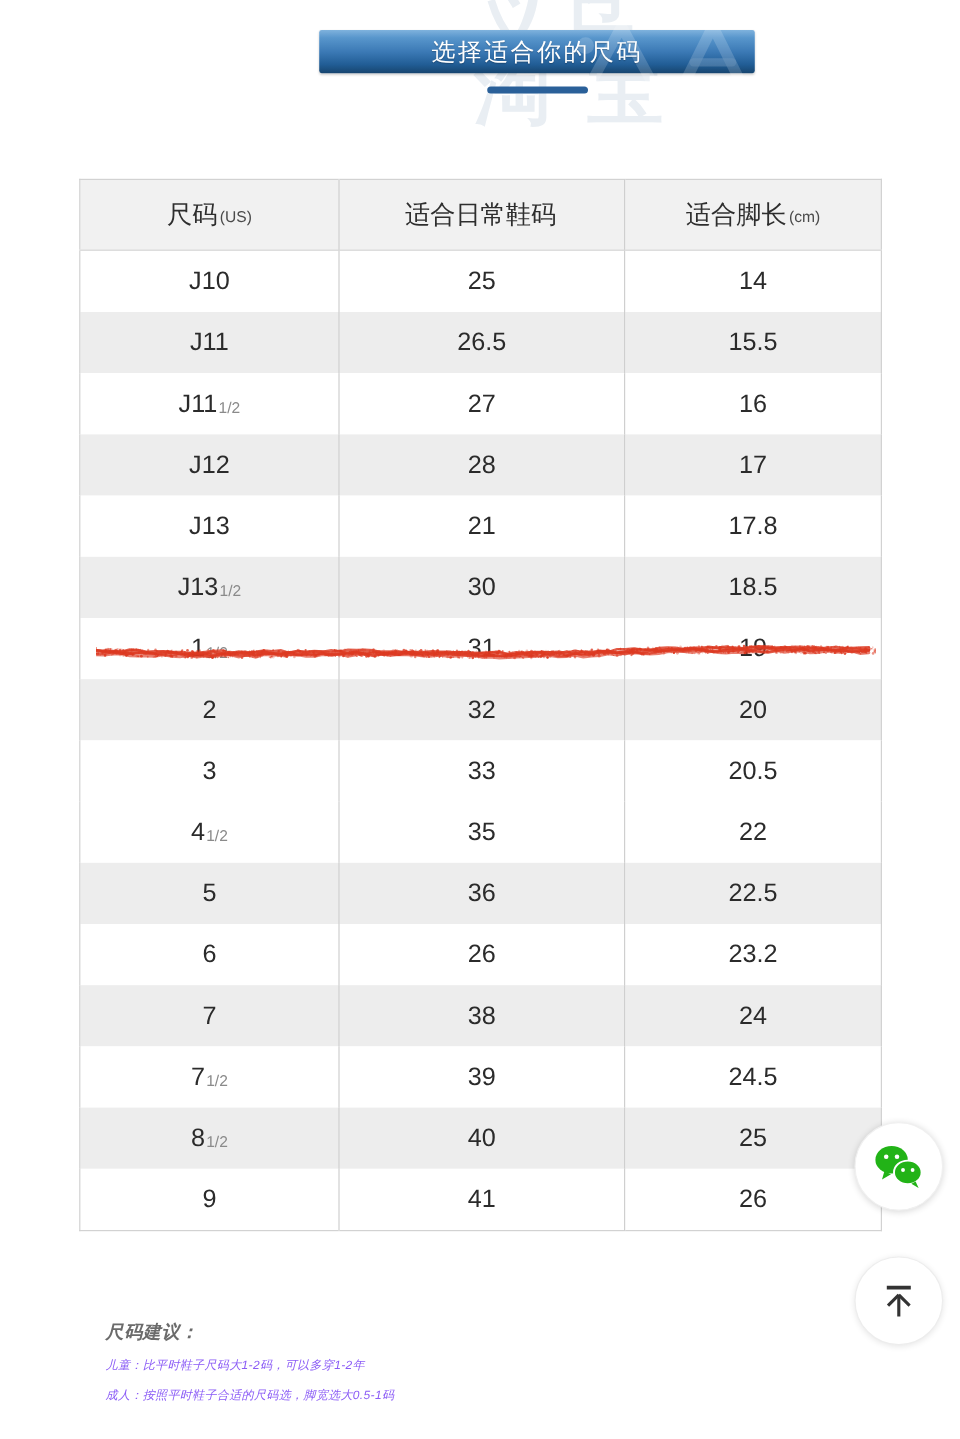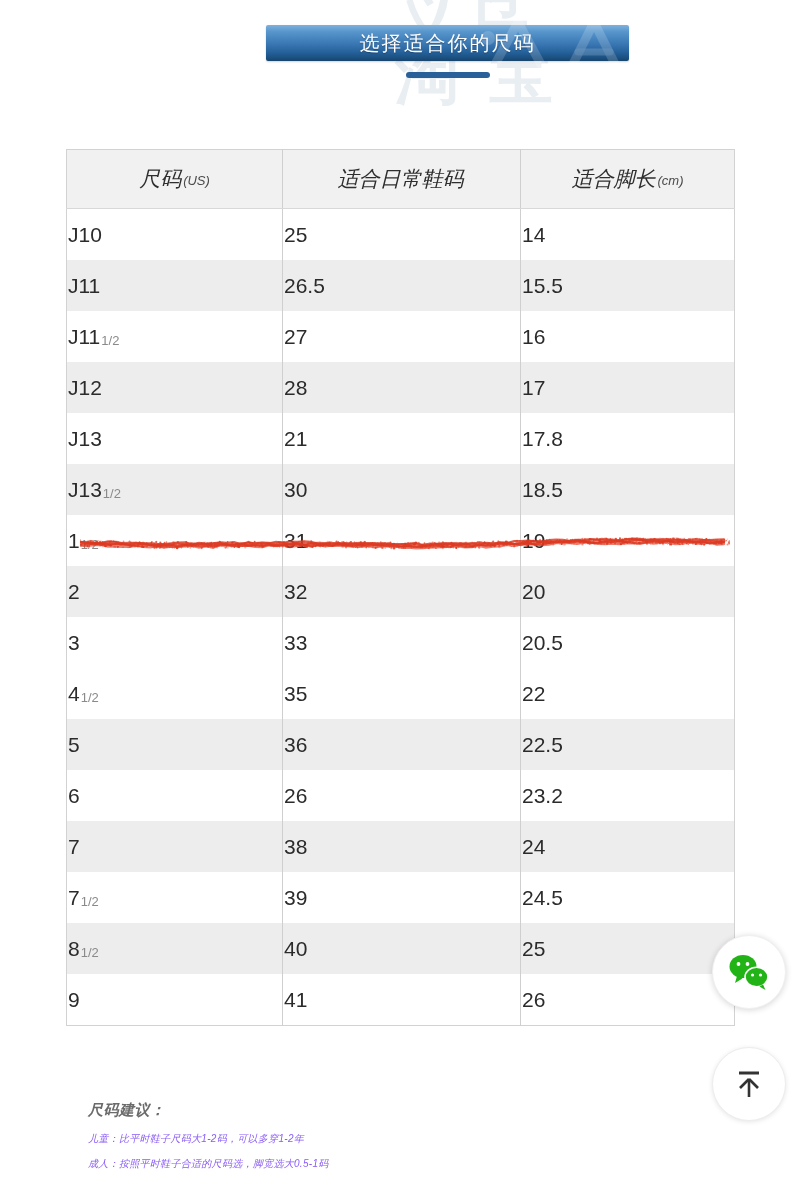--- a/index.html
+++ b/index.html
@@ -110,27 +110,27 @@
   #size-table th {
     height: 56px;
     background: #f1f1f1;
     font-weight: 400;
     font-size: 21px;
     color: #2e2e2e;
     border-right: 1px solid #cfcfcf;
     border-bottom: 1px solid #d8d8d8;
     text-align: center;
     white-space: nowrap;
-    font-style: italic;
   }
   #size-table th:last-child { border-right: none; }
   #size-table td {
     height: 49px;
     font-size: 21px;
     color: #2b2b2b;
+    text-align: center;
     border-right: 1px solid #cfcfcf;
     white-space: nowrap;
   }
   #size-table td:last-child { border-right: none; }
   #size-table tbody tr.odd  td { background: #ffffff; }
   #size-table tbody tr.even td { background: #ededed; }
 
   .unit {
     font-size: 13px;
     color: #4a4a4a;

